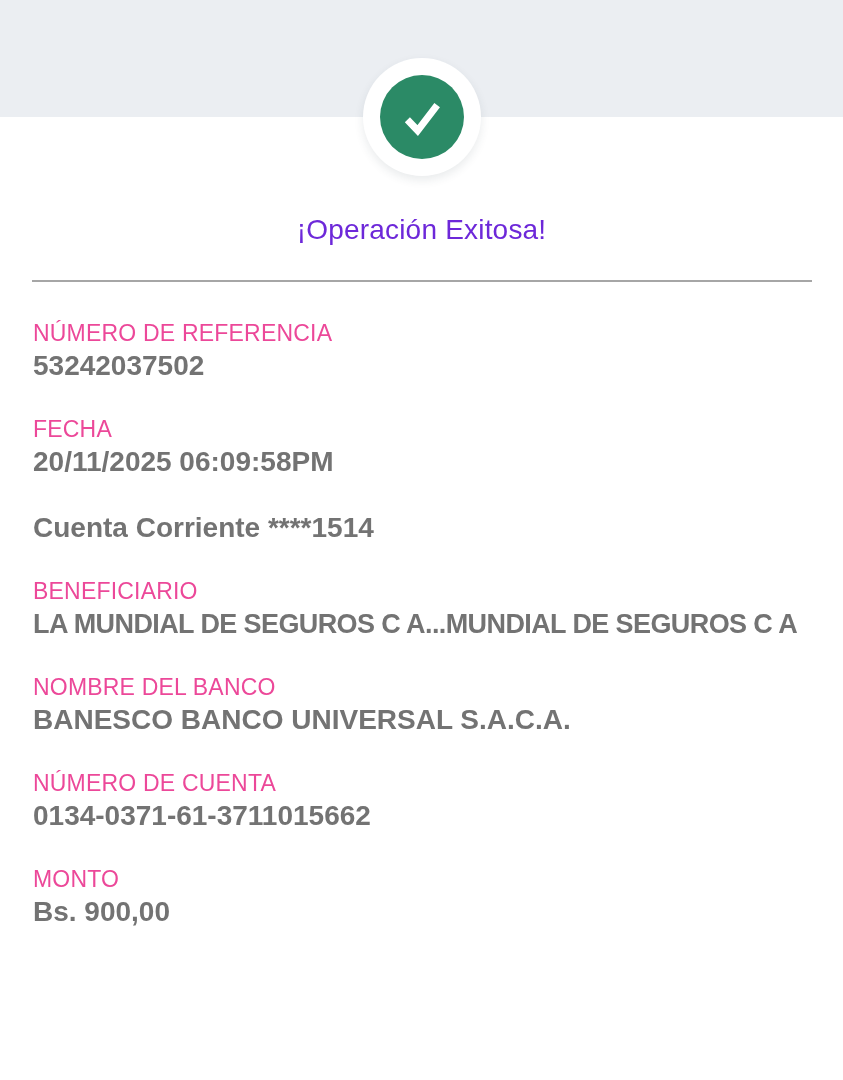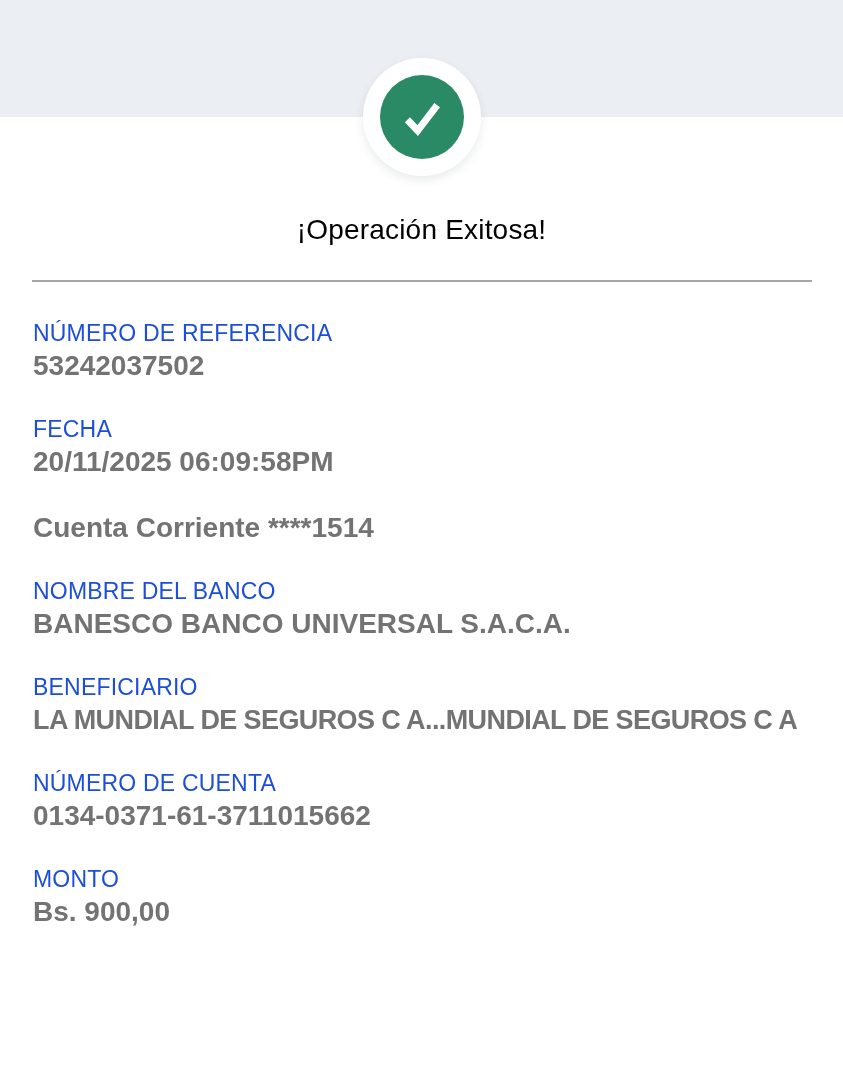--- a/index.html
+++ b/index.html
@@ -48,39 +48,39 @@
     height: 52px;
     display: block;
   }
   .title {
     margin: 93px 0 0 0;
     padding: 0;
     text-align: center;
     font-size: 28px;
     line-height: 40px;
     font-weight: 400;
-    color: #000000;
+    color: #6d28d9;
     letter-spacing: 0.2px;
   }
   .divider {
     border: none;
     border-top: 2px solid #a6a6a6;
     margin: 30px 31px 0 32px;
   }
   .details {
     padding: 37px 33px 0 33px;
   }
   .detail-row {
     margin: 0 0 32px 0;
   }
   .detail-label {
     font-size: 23px;
     line-height: 29px;
     font-weight: 400;
-    color: #1d4ed8;
+    color: #ec4899;
     letter-spacing: 0.2px;
   }
   .detail-value {
     margin-top: 1px;
     font-size: 28px;
     line-height: 34px;
     font-weight: 700;
     color: #737373;
     white-space: nowrap;
   }
@@ -120,27 +120,27 @@
     <div class="detail-row">
       <div class="detail-label">FECHA</div>
       <div class="detail-value">20/11/2025 06:09:58PM</div>
     </div>
 
     <div class="detail-row">
       <div class="detail-value">Cuenta Corriente ****1514</div>
     </div>
 
     <div class="detail-row">
-      <div class="detail-label">NOMBRE DEL BANCO</div>
-      <div class="detail-value">BANESCO BANCO UNIVERSAL S.A.C.A.</div>
+      <div class="detail-label">BENEFICIARIO</div>
+      <div class="detail-value condensed">LA MUNDIAL DE SEGUROS C A...MUNDIAL DE SEGUROS C A</div>
     </div>
 
     <div class="detail-row">
-      <div class="detail-label">BENEFICIARIO</div>
-      <div class="detail-value condensed">LA MUNDIAL DE SEGUROS C A...MUNDIAL DE SEGUROS C A</div>
+      <div class="detail-label">NOMBRE DEL BANCO</div>
+      <div class="detail-value">BANESCO BANCO UNIVERSAL S.A.C.A.</div>
     </div>
 
     <div class="detail-row">
       <div class="detail-label">NÚMERO DE CUENTA</div>
       <div class="detail-value">0134-0371-61-3711015662</div>
     </div>
 
     <div class="detail-row">
       <div class="detail-label">MONTO</div>
       <div class="detail-value">Bs. 900,00</div>

